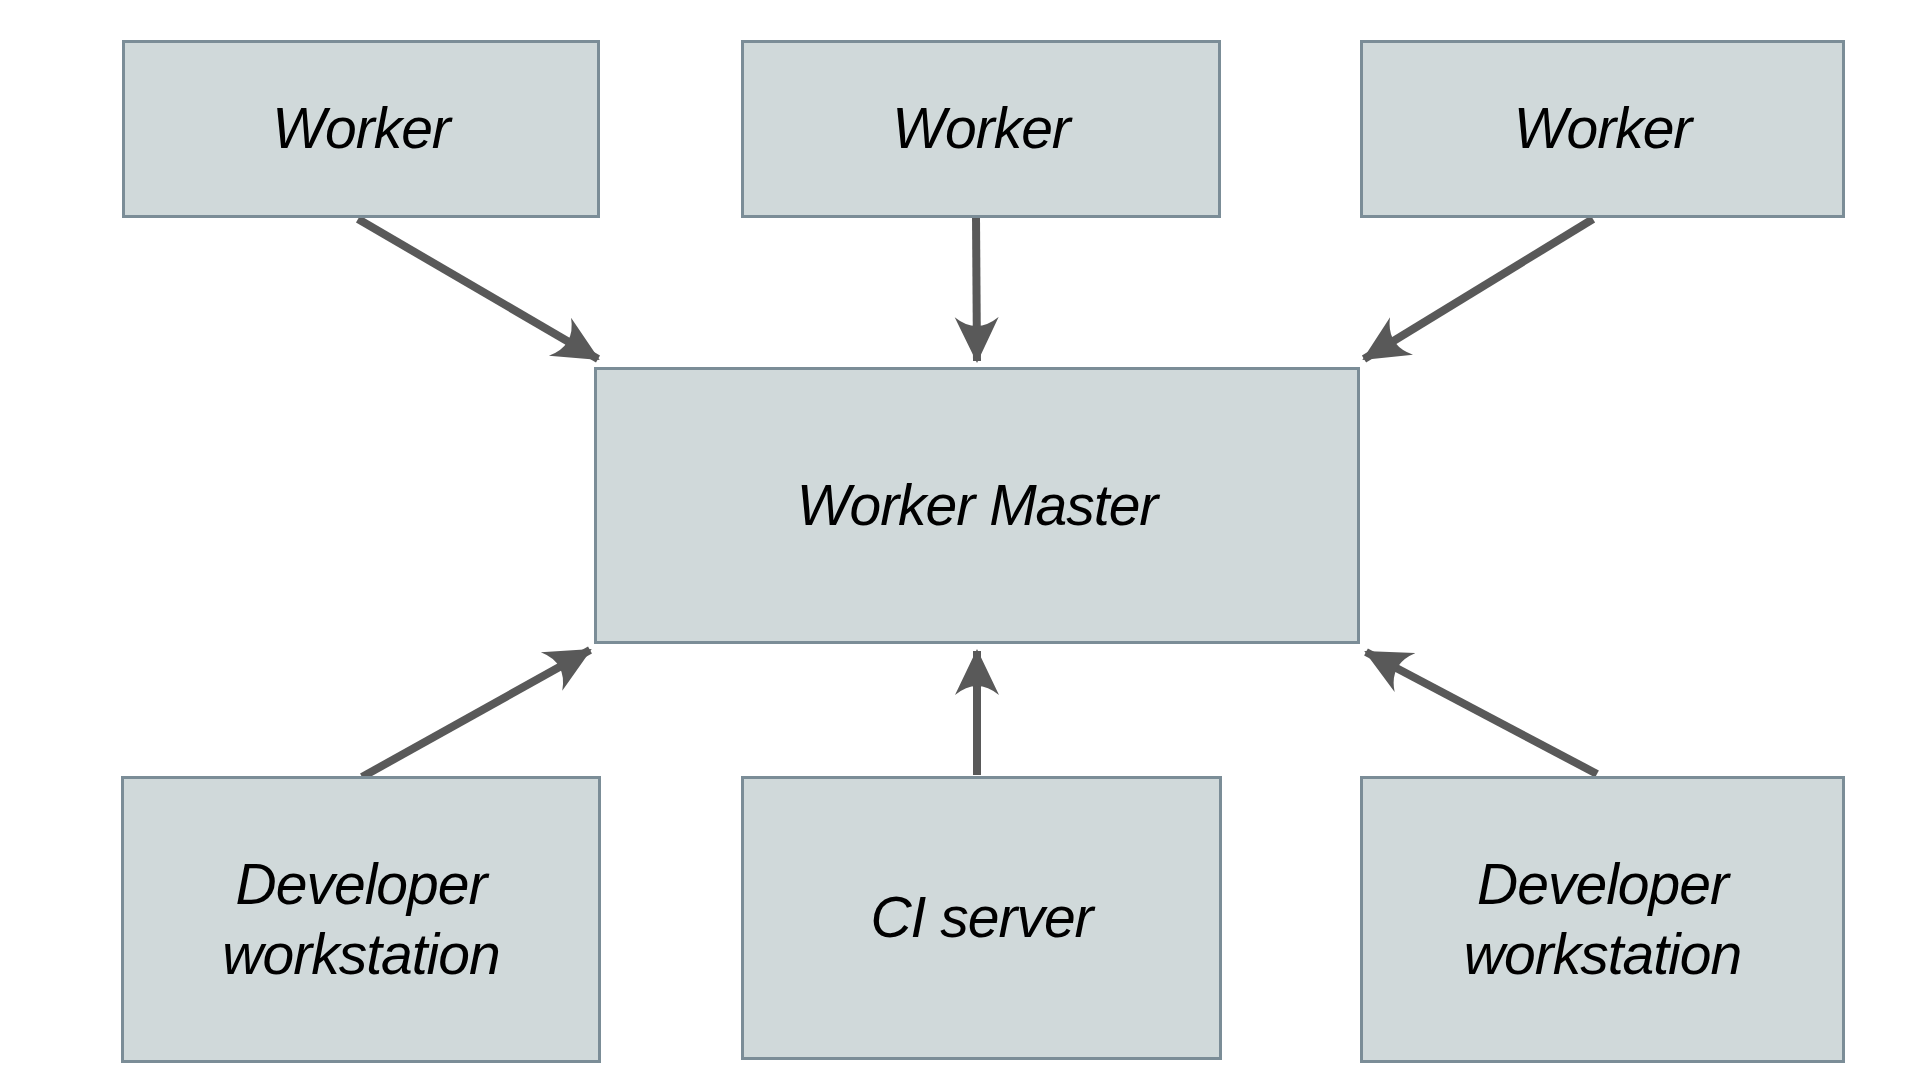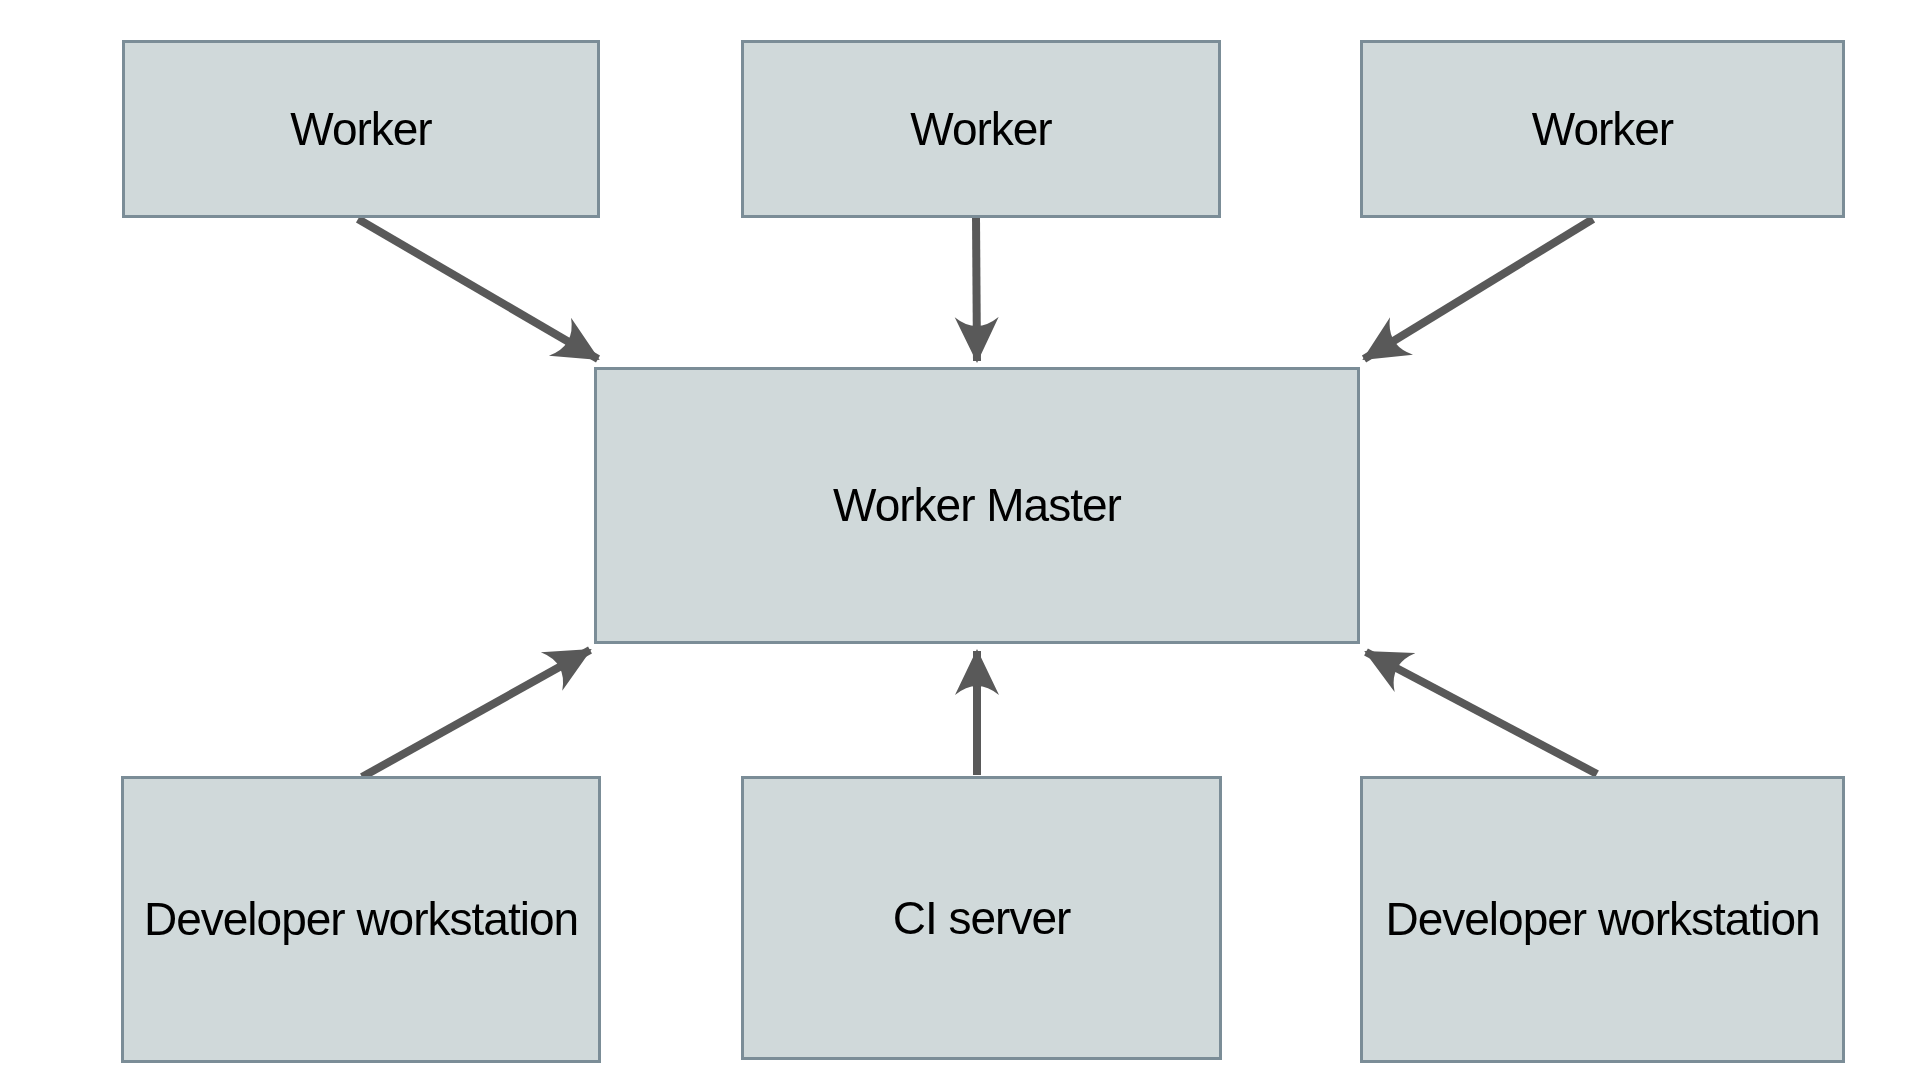--- a/index.html
+++ b/index.html
@@ -32,24 +32,25 @@
     box-sizing: border-box;
     background: var(--node-fill, #d0d9da);
     border: 3px solid var(--node-border, #7b8d97);
     display: flex;
     align-items: center;
     justify-content: center;
     text-align: center;
   }
   .node-label {
     color: var(--text-color, #000000);
-    font-size: 46px;
+    font-size: 57px;
     line-height: 1.22;
     letter-spacing: -1px;
     padding: 0 18px;
+    font-style: italic;
   }
 </style>
 </head>
 <body>
 
 <div id="diagram-canvas">
 
   <svg id="arrow-layer" viewBox="0 0 1910 1090" xmlns="http://www.w3.org/2000/svg">
     <defs>
       <marker id="stealth-arrowhead" markerUnits="userSpaceOnUse" markerWidth="50" markerHeight="46" refX="44" refY="23" orient="auto">

